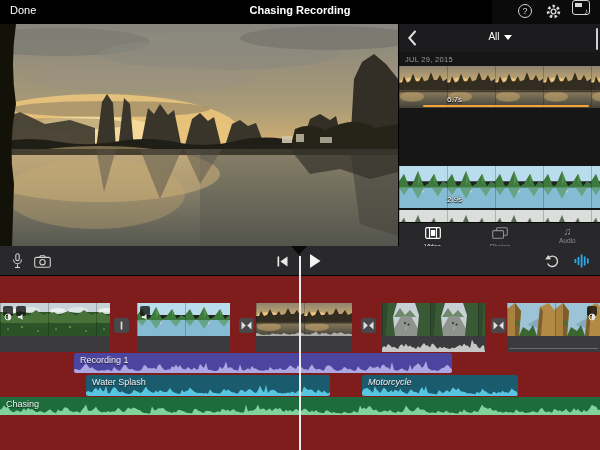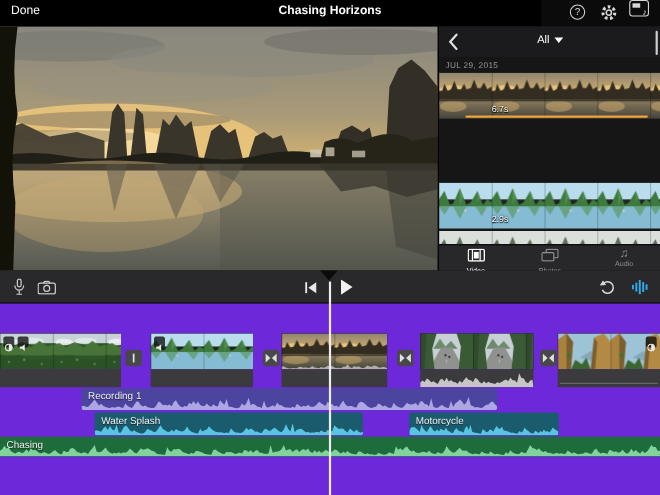--- a/index.html
+++ b/index.html
@@ -34,21 +34,21 @@
   .used-bar{position:absolute;bottom:1.5px;height:2px;background:#F2A437;border-radius:1px;}
   #scrollbar{left:595px;top:28px;width:2px;height:22px;background:#efefef;border-radius:1px;opacity:.85;}
   #tabbar{left:0;top:198px;width:202px;height:24px;background:#28282a;border-top:1px solid #070707;display:flex;}
   .tab{flex:1;text-align:center;padding-top:2px;}
   .tab .lbl{display:block;font-size:6.5px;margin-top:0px;}
   .tab.active{color:#fff;} .tab.inactive{color:#8e8e93;}
   
   #toolbar{left:0;top:246px;width:600px;height:30px;background:#29292b;border-bottom:1px solid #050505;}
   .tool{top:7px;}
   
-  #timeline{left:0;top:276px;width:600px;height:174px;background:#6d28d9;}
+  #timeline{left:0;top:276px;width:600px;height:174px;background:#7f1d1d;}
   .clip{top:27px;height:33px;overflow:hidden;background:#222;}
   .clip svg.scene{position:absolute;left:0;top:0;height:33px;display:block;}
   .substrip{top:60px;height:16px;background:#3b3b3d;}
   .chip{top:42px;width:15px;height:15px;background:#48484a;border-radius:3px;}
   .cornerchip{position:absolute;width:10px;height:10px;background:rgba(15,15,15,.78);border-radius:2px;padding:1px;}
   .track{height:20px;border-radius:2.5px;overflow:hidden;}
   .track .tname{position:absolute;left:6px;top:1.5px;font-size:9px;color:#f2f2f2;text-shadow:0 1px 1px rgba(0,0,0,.6);white-space:nowrap;}
   svg.wave{position:absolute;left:0;bottom:0;width:100%;display:block;}
   #playhead{left:299px;top:256px;width:2px;height:194px;background:#ededed;z-index:9;}
   #notch{left:291px;top:246px;width:0;height:0;border-left:8px solid transparent;border-right:8px solid transparent;
@@ -136,21 +136,21 @@
       <circle cx="10" cy="20" r="2" fill="#436f33"></circle>
       <rect width="0.7" height="33" fill="#000" opacity=".3"></rect>
     </pattern>
   </defs>
 </svg>
 
 <div id="stage">
 
   <div class="abs" id="topbar">
     <div class="abs" id="done">Done</div>
-    <div class="abs" id="title">Chasing Horizons</div>
+    <div class="abs" id="title">Chasing Recording</div>
     <div class="abs tb-ic" id="help-ic">?</div>
     <div class="abs tb-ic" id="gear-ic">
       <svg width="15" height="15" viewBox="0 0 14 14">
         <circle cx="7" cy="7" r="5" fill="none" stroke="#d6d6d6" stroke-width="2.6" stroke-dasharray="2.3 2.1"></circle>
         <circle cx="7" cy="7" r="2.2" fill="none" stroke="#d6d6d6" stroke-width="1.3"></circle>
       </svg>
     </div>
     <div class="abs" id="media-ic">
       <span class="blk"></span>
       <span class="note">♪</span>
@@ -386,21 +386,21 @@
         </svg>
     </div>
 
     <div class="abs track" style="left: 86px; top: 99px; width: 244px; height: 21px; background: rgb(27, 91, 110); text-align: right;">
       <span class="tname">Water Splash</span>
       <svg class="wave" style="height:13px" viewBox="0 0 244 13" preserveAspectRatio="none">
           <path d="M0,13 L0,8.9 L2,8.1 L4,8.8 L6,9.6 L8,6.3 L10,4.7 L12,7.8 L14,4.3 L16,7.5 L18,8.4 L20,2.8 L22,10.4 L24,10.1 L26,6.2 L28,3.9 L30,5.2 L32,8.3 L34,9.5 L36,8.2 L38,9.8 L40,10.5 L42,11.0 L44,11.0 L46,9.7 L48,6.7 L50,8.0 L52,8.7 L54,10.0 L56,9.2 L58,6.4 L60,3.6 L62,7.1 L64,8.2 L66,9.4 L68,9.8 L70,7.6 L72,9.4 L74,7.0 L76,8.3 L78,9.0 L80,9.2 L82,8.1 L84,4.8 L86,7.9 L88,9.6 L90,10.1 L92,10.8 L94,11.1 L96,6.8 L98,9.2 L100,8.1 L102,7.4 L104,4.6 L106,6.8 L108,8.4 L110,9.6 L112,9.9 L114,9.9 L116,10.1 L118,10.6 L120,10.1 L122,10.7 L124,6.3 L126,8.9 L128,10.1 L130,10.1 L132,10.6 L134,10.4 L136,8.5 L138,5.8 L140,7.9 L142,6.6 L144,7.7 L146,9.6 L148,9.3 L150,10.4 L152,10.6 L154,7.5 L156,6.8 L158,8.5 L160,8.7 L162,6.7 L164,5.9 L166,7.6 L168,9.3 L170,10.0 L172,7.5 L174,2.6 L176,7.0 L178,9.3 L180,1.7 L182,10.0 L184,7.6 L186,7.0 L188,6.7 L190,8.3 L192,9.9 L194,9.7 L196,10.4 L198,10.2 L200,10.1 L202,9.6 L204,10.1 L206,8.4 L208,9.6 L210,10.0 L212,7.6 L214,9.0 L216,9.0 L218,3.5 L220,5.5 L222,7.1 L224,6.5 L226,6.8 L228,8.8 L230,10.1 L232,6.5 L234,8.1 L236,9.7 L238,7.5 L240,9.5 L242,10.4 L244,9.3 L244,13 Z" fill="#5fd2ec" opacity=".9"></path>
         </svg>
     </div>
 
-    <div class="abs track" style="left: 372px; top: 99px; width: 136px; height: 21px; background: rgb(27, 91, 110);">
+    <div class="abs track" style="left: 362px; top: 99px; width: 156px; height: 21px; background: rgb(27, 91, 110); font-style: italic;">
       <span class="tname">Motorcycle</span>
       <svg class="wave" style="height:12px" viewBox="0 0 171 12" preserveAspectRatio="none">
           <path d="M0,12 L0,8.0 L2,4.7 L4,4.5 L6,4.1 L8,5.5 L10,7.0 L12,8.8 L14,2.3 L16,5.5 L18,7.3 L20,9.0 L22,6.2 L24,3.5 L26,5.2 L28,7.9 L30,8.0 L32,6.3 L34,8.2 L36,5.7 L38,6.6 L40,7.7 L42,4.7 L44,7.7 L46,8.3 L48,9.4 L50,9.7 L52,6.9 L54,5.2 L56,7.4 L58,8.1 L60,8.3 L62,9.5 L64,5.2 L66,3.3 L68,7.0 L70,2.1 L72,8.5 L74,9.2 L76,9.4 L78,9.7 L80,10.1 L82,10.4 L84,6.3 L86,7.2 L88,8.9 L90,8.4 L92,6.6 L94,6.6 L96,8.5 L98,5.5 L100,3.2 L102,5.5 L104,5.8 L106,4.0 L108,7.3 L110,7.5 L112,8.1 L114,8.5 L116,9.5 L118,9.2 L120,9.6 L122,10.1 L124,10.2 L126,7.8 L128,9.1 L130,8.1 L132,4.6 L134,6.9 L136,7.6 L138,9.1 L140,9.8 L142,10.2 L144,7.6 L146,8.6 L148,9.6 L150,7.8 L152,9.0 L154,6.5 L156,8.6 L158,7.9 L160,9.1 L162,7.6 L164,4.6 L166,5.9 L168,7.1 L170,7.9 L171,12 Z" fill="#5fd2ec" opacity=".9"></path>
         </svg>
     </div>
 
     <div class="abs track" style="left: 0px; top: 121px; width: 600px; height: 18px; border-radius: 0px; background: rgb(30, 107, 59);">
       <span class="tname">Chasing</span>
       <svg class="wave" style="height:11px" viewBox="0 0 600 11" preserveAspectRatio="none">
           <path d="M0,11 L0,5.7 L2,4.5 L4,1.3 L6,3.8 L8,2.8 L10,6.2 L12,7.4 L14,8.2 L16,6.8 L18,6.6 L20,8.1 L22,7.0 L24,4.3 L26,6.8 L28,3.7 L30,5.4 L32,5.0 L34,6.4 L36,8.0 L38,8.0 L40,7.0 L42,7.8 L44,8.7 L46,8.1 L48,6.5 L50,5.2 L52,7.2 L54,8.4 L56,9.1 L58,5.5 L60,7.0 L62,7.0 L64,3.8 L66,3.3 L68,4.5 L70,6.9 L72,7.4 L74,8.3 L76,7.2 L78,7.7 L80,8.7 L82,5.8 L84,3.4 L86,0.6 L88,6.6 L90,7.1 L92,6.6 L94,4.8 L96,2.8 L98,6.1 L100,7.4 L102,8.6 L104,7.7 L106,8.2 L108,7.1 L110,8.3 L112,7.2 L114,7.7 L116,6.5 L118,3.7 L120,5.3 L122,7.4 L124,8.3 L126,6.3 L128,3.4 L130,4.8 L132,4.5 L134,3.4 L136,4.5 L138,5.7 L140,6.3 L142,8.0 L144,8.9 L146,9.0 L148,9.4 L150,9.4 L152,2.6 L154,5.8 L156,6.6 L158,4.2 L160,4.6 L162,4.0 L164,4.6 L166,6.8 L168,7.5 L170,8.3 L172,9.0 L174,7.7 L176,8.6 L178,6.0 L180,6.1 L182,6.7 L184,7.3 L186,8.4 L188,9.0 L190,9.1 L192,9.4 L194,5.2 L196,4.7 L198,6.5 L200,7.3 L202,8.5 L204,8.8 L206,6.7 L208,7.1 L210,6.9 L212,7.9 L214,8.7 L216,8.0 L218,7.3 L220,8.3 L222,5.1 L224,5.5 L226,6.8 L228,5.4 L230,7.6 L232,5.7 L234,5.2 L236,7.5 L238,7.6 L240,8.6 L242,8.5 L244,8.6 L246,0.6 L248,7.5 L250,6.6 L252,6.7 L254,5.9 L256,4.5 L258,0.6 L260,5.5 L262,4.7 L264,4.4 L266,6.8 L268,5.4 L270,4.4 L272,7.0 L274,5.2 L276,4.1 L278,5.5 L280,3.8 L282,6.6 L284,7.9 L286,5.4 L288,7.4 L290,5.7 L292,7.7 L294,6.6 L296,4.8 L298,6.0 L300,7.7 L302,6.6 L304,4.7 L306,5.1 L308,7.0 L310,8.3 L312,6.6 L314,7.9 L316,6.0 L318,7.9 L320,8.5 L322,8.9 L324,8.9 L326,6.3 L328,6.7 L330,8.1 L332,8.9 L334,8.1 L336,8.9 L338,9.0 L340,9.3 L342,9.5 L344,7.7 L346,8.5 L348,9.1 L350,9.3 L352,8.6 L354,7.1 L356,8.1 L358,8.8 L360,1.6 L362,4.9 L364,3.6 L366,5.3 L368,3.0 L370,1.9 L372,4.9 L374,6.4 L376,5.6 L378,7.4 L380,7.9 L382,7.7 L384,6.6 L386,7.0 L388,7.6 L390,5.8 L392,7.7 L394,8.5 L396,8.8 L398,6.9 L400,8.1 L402,8.2 L404,6.0 L406,1.5 L408,4.3 L410,6.4 L412,7.5 L414,6.9 L416,4.8 L418,3.0 L420,5.5 L422,5.8 L424,5.6 L426,7.4 L428,8.3 L430,9.0 L432,8.3 L434,8.7 L436,9.0 L438,6.4 L440,7.9 L442,8.2 L444,8.7 L446,6.5 L448,8.0 L450,8.9 L452,8.4 L454,9.0 L456,9.4 L458,9.6 L460,7.1 L462,8.4 L464,5.3 L466,7.4 L468,8.3 L470,8.8 L472,8.8 L474,6.7 L476,7.6 L478,8.1 L480,4.5 L482,0.6 L484,3.3 L486,3.8 L488,5.1 L490,3.6 L492,6.1 L494,6.8 L496,6.0 L498,7.9 L500,7.6 L502,8.4 L504,8.5 L506,7.5 L508,8.4 L510,8.1 L512,8.6 L514,8.8 L516,5.5 L518,6.9 L520,8.2 L522,7.2 L524,8.4 L526,8.9 L528,8.6 L530,8.5 L532,7.2 L534,7.6 L536,8.2 L538,8.6 L540,5.3 L542,3.8 L544,6.7 L546,8.2 L548,7.5 L550,7.8 L552,8.7 L554,5.1 L556,5.5 L558,7.0 L560,6.3 L562,7.7 L564,6.8 L566,4.8 L568,7.2 L570,8.5 L572,7.1 L574,3.9 L576,6.8 L578,5.0 L580,7.2 L582,8.3 L584,5.8 L586,7.8 L588,6.6 L590,4.1 L592,0.6 L594,2.3 L596,2.4 L598,5.8 L600,6.0 L600,11 Z" fill="#8adfa6" opacity=".9"></path>

